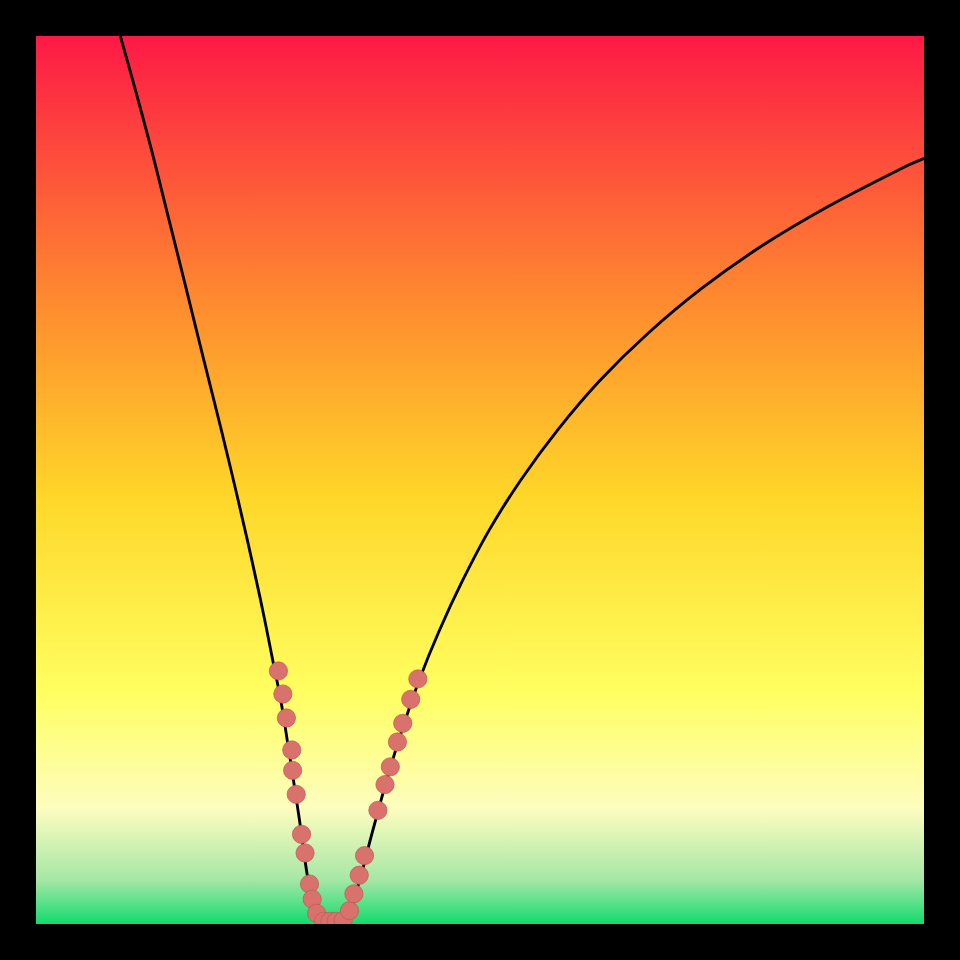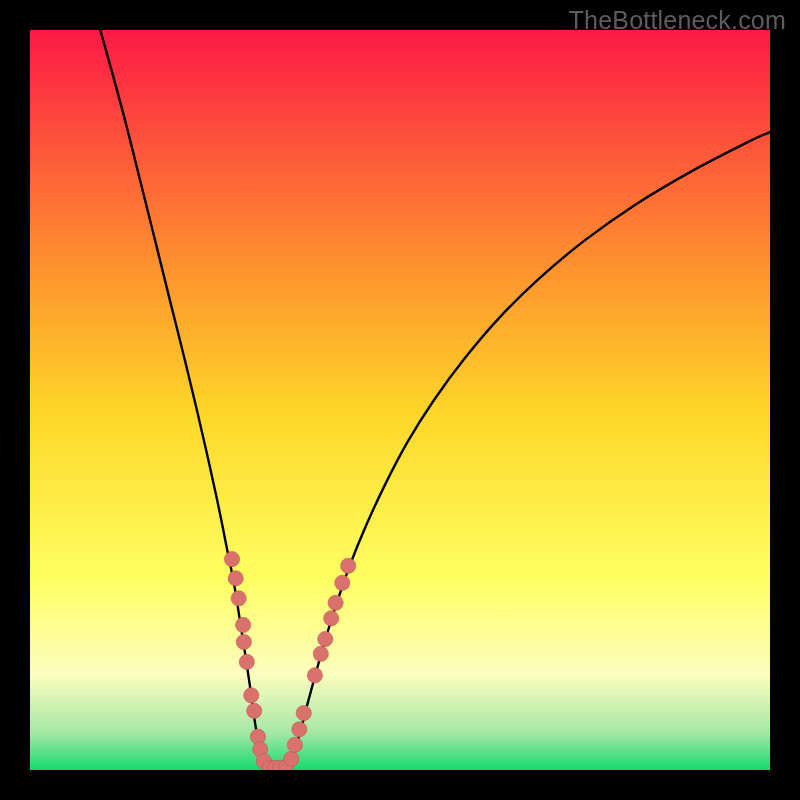--- a/index.html
+++ b/index.html
@@ -34,21 +34,20 @@
     height: 740px;
   }
   svg {
     display: block;
   }
 </style>
 </head>
 <body>
 
 <div class="frame">
-  <div class="watermark">TheBottleneck.com</div>
   <div class="plot-area">
     <svg id="chart-svg" viewBox="0 0 740 740" width="740" height="740">
       <defs>
         <linearGradient id="bg-grad" x1="0" y1="0" x2="0" y2="1">
           <stop id="g0" offset="0%" stop-color="#fd1946"></stop>
           <stop id="g1" offset="30%" stop-color="#fe8b2f"></stop>
           <stop id="g2" offset="52%" stop-color="#fed729"></stop>
           <stop id="g3" offset="74%" stop-color="#ffff61"></stop>
           <stop id="g4" offset="87%" stop-color="#fdfdbf"></stop>
           <stop id="g5" offset="95%" stop-color="#a6e7a6"></stop>

